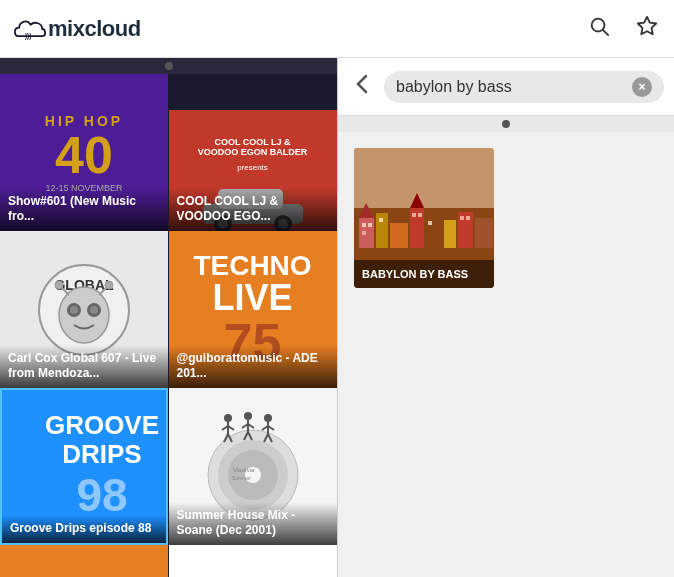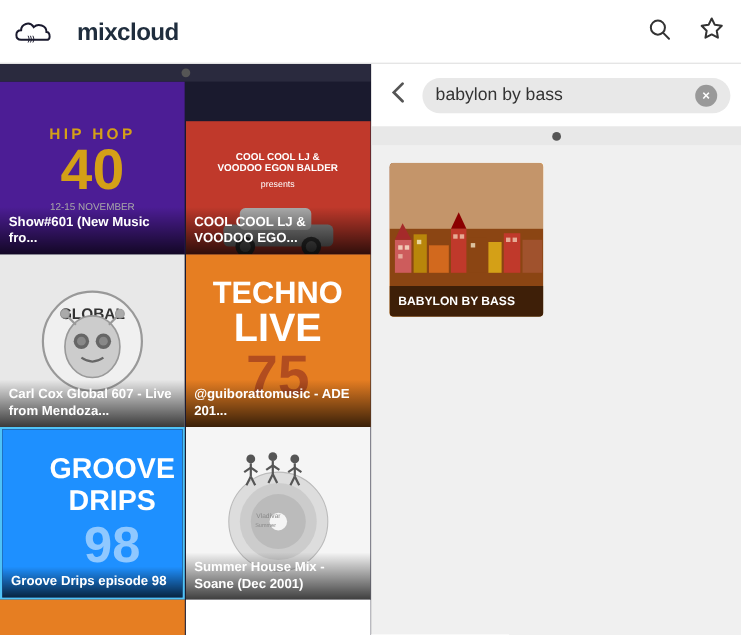--- a/index.html
+++ b/index.html
@@ -18,21 +18,21 @@
       align-items: center;
       background: #fff;
       padding: 0 12px;
       height: 58px;
       border-bottom: 1px solid #ddd;
       flex-shrink: 0;
     }
     .logo-area {
       display: flex;
       align-items: center;
-      gap: 22px;
+      gap: 0;
       flex: 1;
     }
     .logo-icon {
       width: 36px;
       height: 36px;
     }
     .logo-text {
       font-size: 22px;
       font-weight: bold;
       color: #1f2d3d;
@@ -451,21 +451,21 @@
           <div class="card-title">@guiborattomusic - ADE 201...</div>
         </div>
       </div>
 
       <div class="card" style="border: 2px solid #4fc3f7;">
         <div class="card-groove" style="width:100%;height:100%;position:absolute;top:0;left:0;">
           <div class="card-groove-text">GROOVE<br>DRIPS</div>
           <div class="card-groove-num">98</div>
         </div>
         <div class="card-overlay">
-          <div class="card-title">Groove Drips episode 98</div>
+          <div class="card-title">Groove Drips episode 88</div>
         </div>
       </div>
 
       <div class="card">
         <div class="cd-container" style="position:absolute;top:0;left:0;width:100%;height:100%;background:#f5f5f5;">
           <div style="position:relative;">
             
             <svg width="130" height="130" viewBox="0 0 130 130">
 
               <circle cx="65" cy="75" r="45" fill="#ddd" stroke="#bbb" stroke-width="1"></circle>

